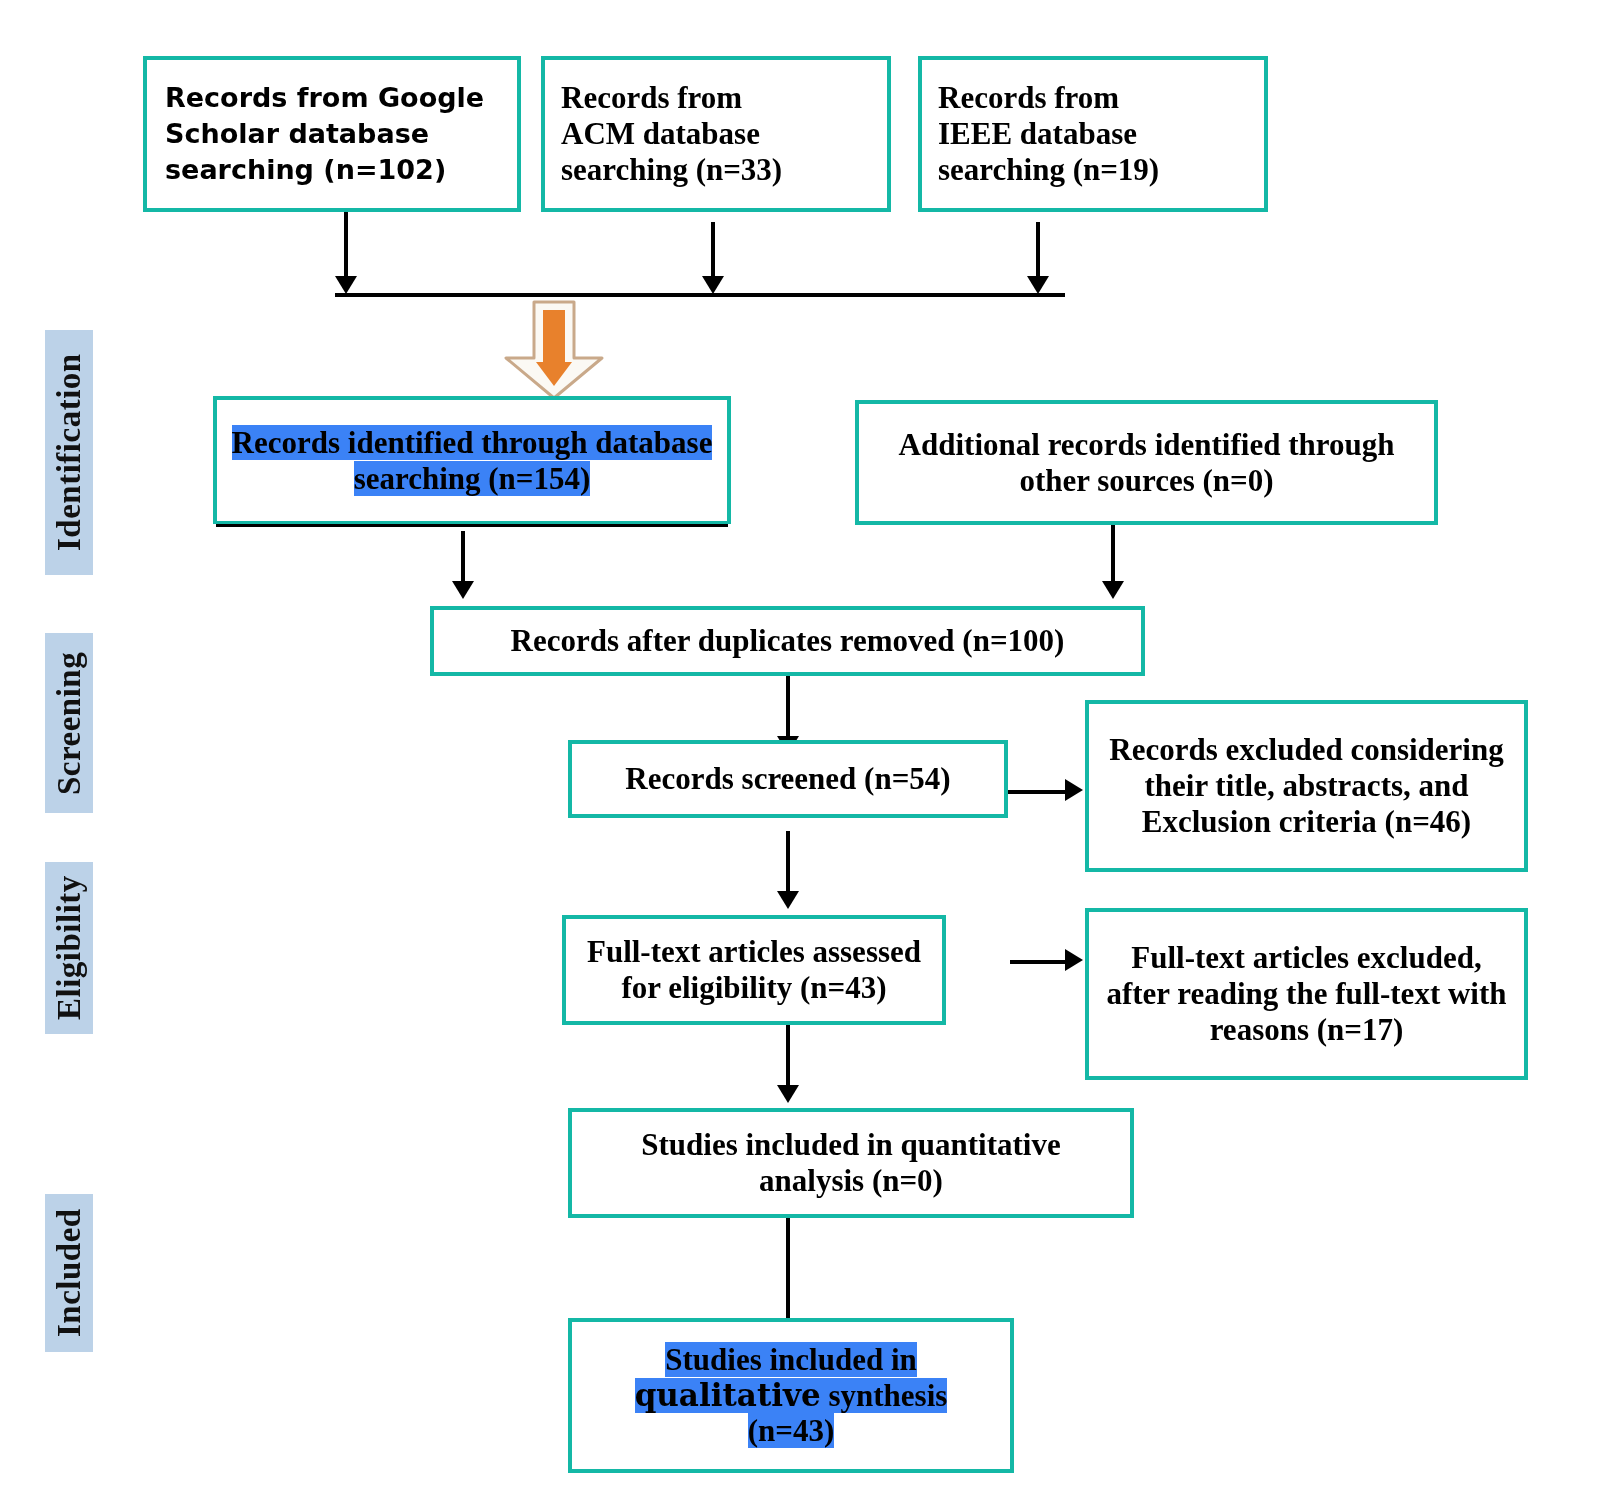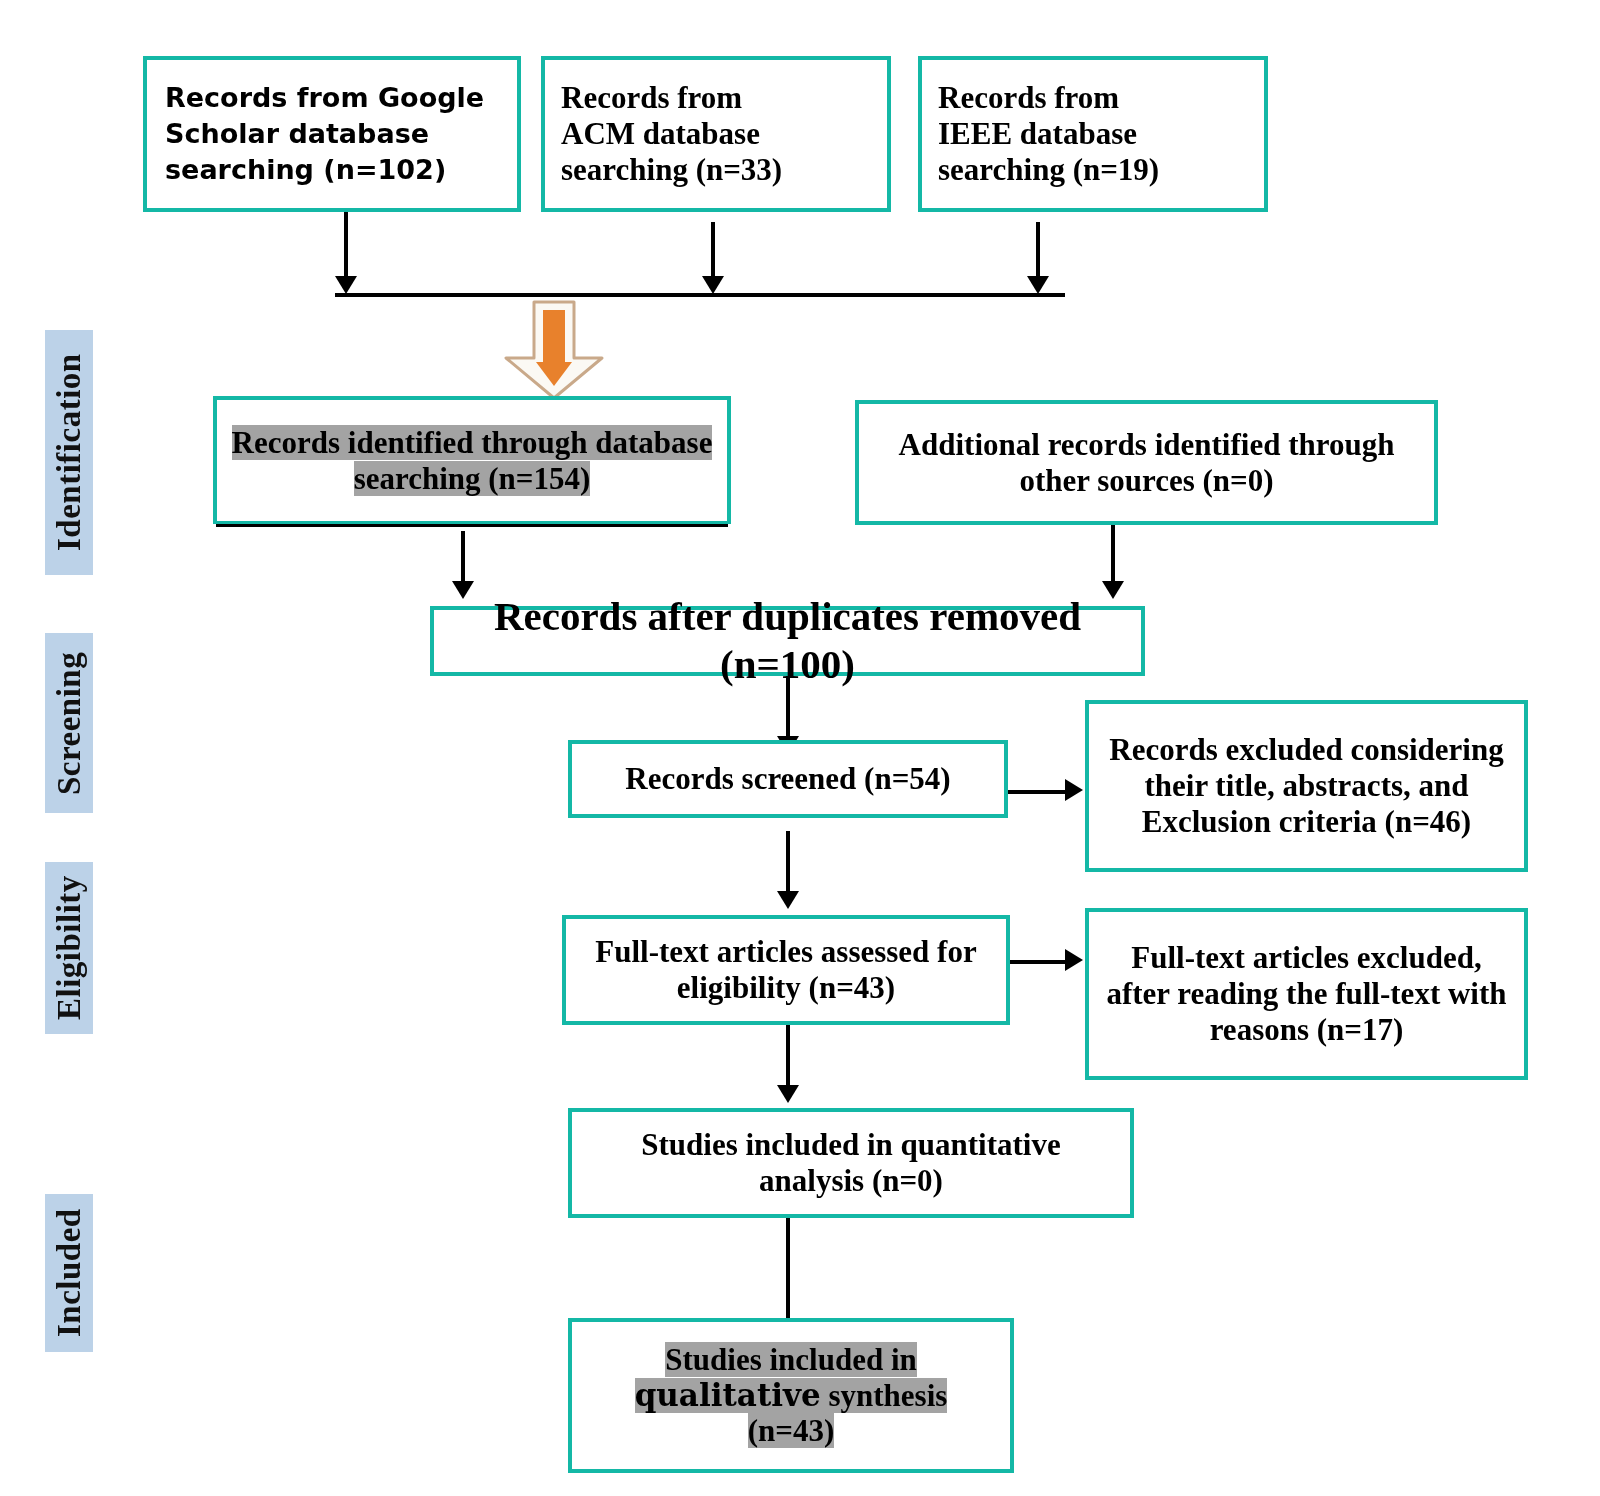--- a/index.html
+++ b/index.html
@@ -60,21 +60,21 @@
   .box.left .txt { text-align: left; }
 
   
   .box.sans .txt {
     font-family: "DejaVu Sans", "Liberation Sans", sans-serif;
     font-weight: bold;
   }
 
   
   .hl {
-    background: #a3a3a3;
+    background: #3b82f6;
     box-decoration-break: clone;
     -webkit-box-decoration-break: clone;
   }
 
   
   .box.dbl-bottom {
     border-bottom-width: 3px;
     box-shadow: 0 6px 0 -3px #000000;
   }
 
@@ -172,42 +172,42 @@
   <div class="box center" style="left:855px; top:400px; width:583px; height:125px; padding:10px 16px; font-size:31px;">
     <span class="txt">Additional records identified through other sources (n=0)</span>
   </div>
 
   <div class="vline" style="left:461px; top:531px; height:52px;"></div>
   <div class="arrow-down" style="left:452px; top:581px;"></div>
 
   <div class="vline" style="left:1111px; top:525px; height:58px;"></div>
   <div class="arrow-down" style="left:1102px; top:581px;"></div>
 
-  <div class="box center" style="left:430px; top:606px; width:715px; height:70px; padding:4px 14px; font-size:41px;">
+  <div class="box center" style="left:430px; top:606px; width:715px; height:70px; padding:4px 14px; font-size:31px;">
     <span class="txt">Records after duplicates removed (n=100)</span>
   </div>
 
   <div class="vline" style="left:786px; top:676px; height:62px;"></div>
   <div class="arrow-down" style="left:777px; top:736px;"></div>
 
   <div class="box center" style="left:568px; top:740px; width:440px; height:78px; padding:4px 14px; font-size:31px;">
     <span class="txt">Records screened (n=54)</span>
   </div>
 
   <div class="box center" style="left:1085px; top:700px; width:443px; height:172px; padding:6px 14px; font-size:31px;">
     <span class="txt">Records excluded considering their title, abstracts, and Exclusion criteria (n=46)</span>
   </div>
 
   <div class="hline" style="left:1008px; top:790px; width:59px;"></div>
   <div class="arrow-right" style="left:1065px; top:779px;"></div>
 
   <div class="vline" style="left:786px; top:831px; height:62px;"></div>
   <div class="arrow-down" style="left:777px; top:891px;"></div>
 
-  <div class="box center" style="left:562px; top:915px; width:448px; height:110px; padding:6px 14px; font-size:31px;">
+  <div class="box center" style="left:562px; top:915px; width:384px; height:110px; padding:6px 14px; font-size:31px;">
     <span class="txt">Full-text articles assessed for eligibility (n=43)</span>
   </div>
 
   <div class="box center" style="left:1085px; top:908px; width:443px; height:172px; padding:6px 14px; font-size:31px;">
     <span class="txt">Full-text articles excluded, after reading the full-text with reasons (n=17)</span>
   </div>
 
   <div class="hline" style="left:1010px; top:960px; width:57px;"></div>
   <div class="arrow-right" style="left:1065px; top:949px;"></div>
 

